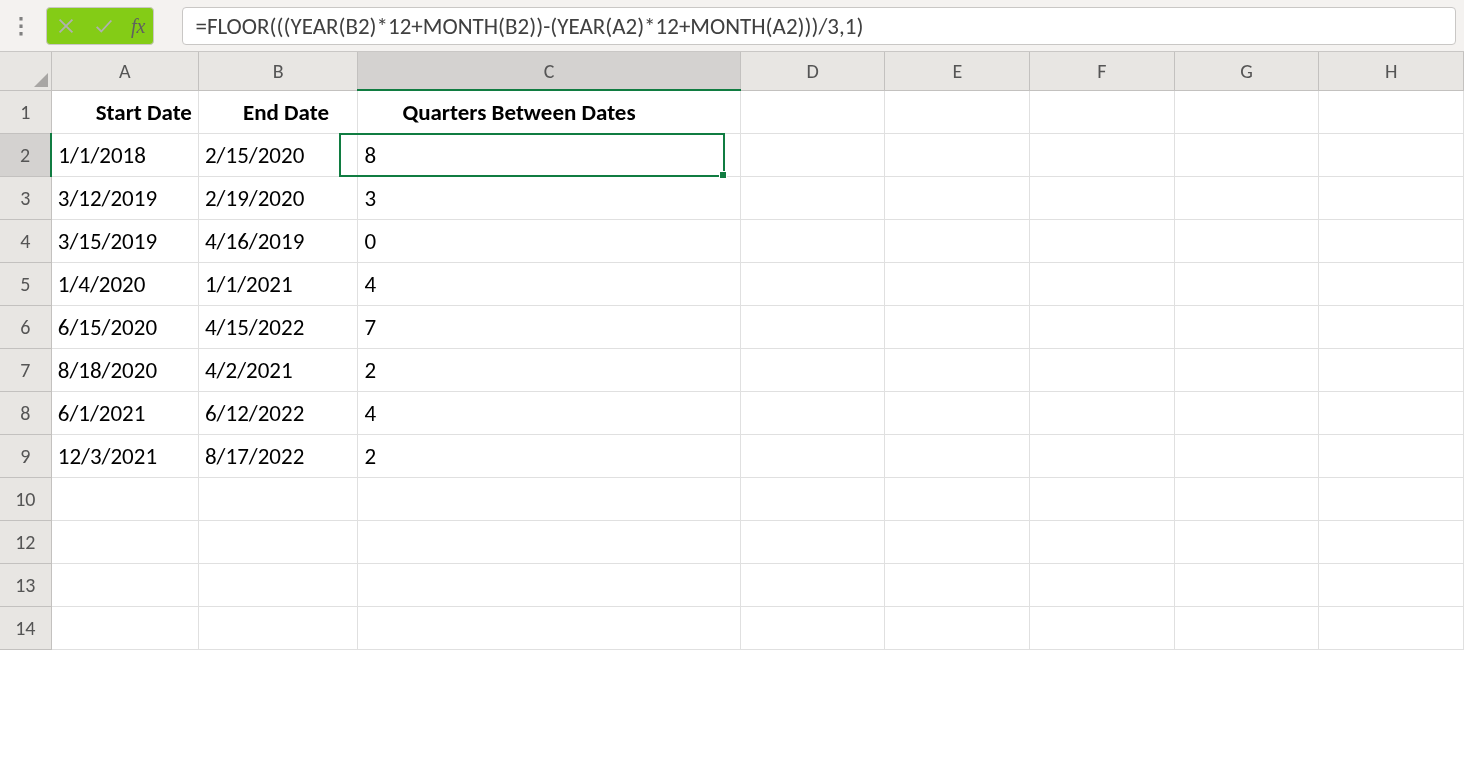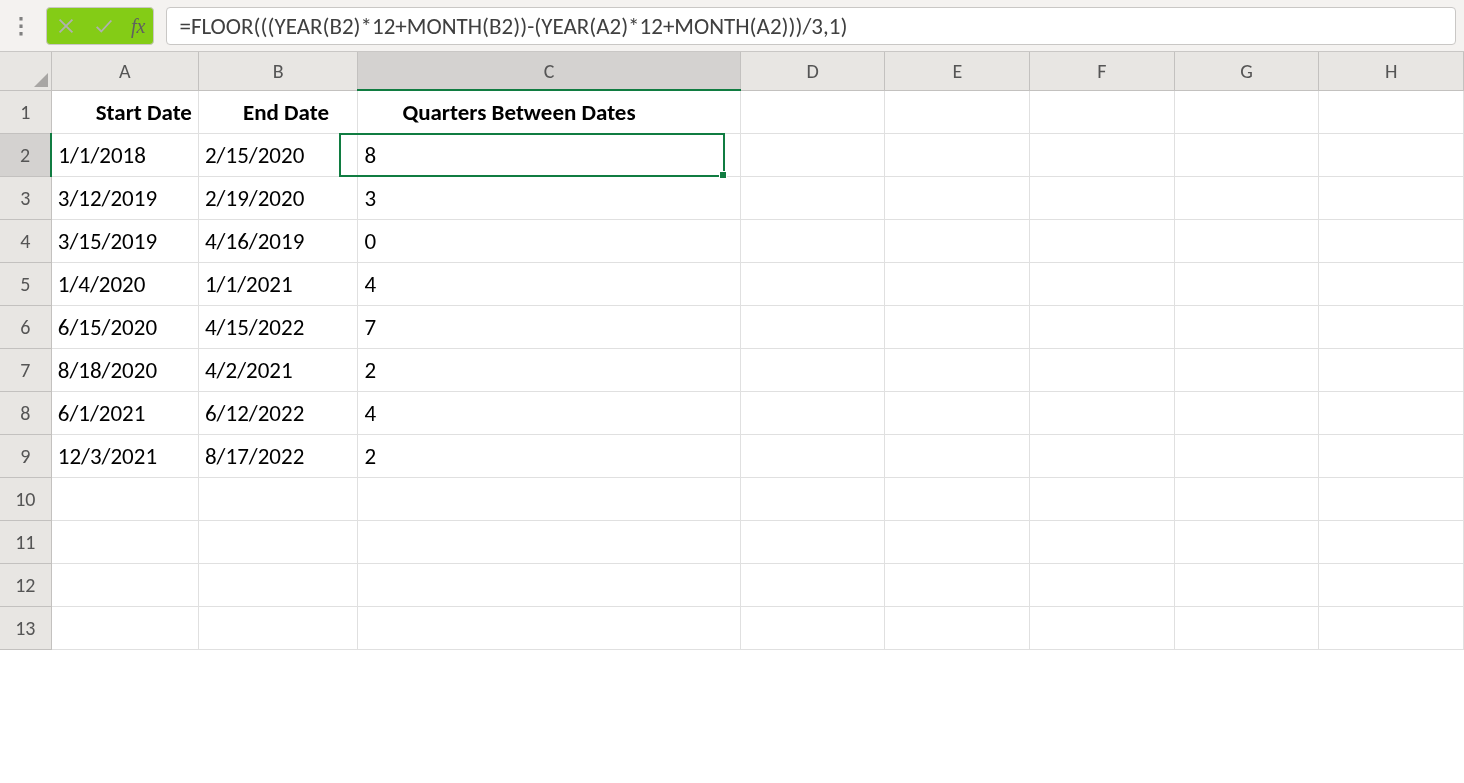--- a/index.html
+++ b/index.html
@@ -80,20 +80,21 @@
     }
     .formula-input-wrap {
       flex: 1;
       background: #ffffff;
       border: 1px solid #c9c7c5;
       border-radius: 4px;
       height: 38px;
       display: flex;
       align-items: center;
       padding: 0 12px;
+      margin-left: 16px;
     }
     .formula-input {
       border: none;
       outline: none;
       width: 100%;
       font-size: 23px;
       font-family: Calibri, Arial, sans-serif;
       color: #404040;
     }
     .grid-container {
@@ -339,43 +340,43 @@
       <td class="cell"></td>
       <td class="cell"></td>
       <td class="cell"></td>
       <td class="cell"></td>
       <td class="cell"></td>
       <td class="cell"></td>
       <td class="cell"></td>
       <td class="cell"></td>
     </tr>
     <tr>
-      <th class="row-header">11</th>
-      <td class="cell"></td>
-      <td class="cell"></td>
-      <td class="cell"></td>
-      <td class="cell"></td>
-      <td class="cell"></td>
-      <td class="cell"></td>
-      <td class="cell"></td>
-      <td class="cell"></td>
-    </tr>
-    <tr>
       <th class="row-header">12</th>
       <td class="cell"></td>
       <td class="cell"></td>
       <td class="cell"></td>
       <td class="cell"></td>
       <td class="cell"></td>
       <td class="cell"></td>
       <td class="cell"></td>
       <td class="cell"></td>
     </tr>
     <tr>
       <th class="row-header">13</th>
+      <td class="cell"></td>
+      <td class="cell"></td>
+      <td class="cell"></td>
+      <td class="cell"></td>
+      <td class="cell"></td>
+      <td class="cell"></td>
+      <td class="cell"></td>
+      <td class="cell"></td>
+    </tr>
+    <tr>
+      <th class="row-header">14</th>
       <td class="cell"></td>
       <td class="cell"></td>
       <td class="cell"></td>
       <td class="cell"></td>
       <td class="cell"></td>
       <td class="cell"></td>
       <td class="cell"></td>
       <td class="cell"></td>
     </tr>
   </tbody>

